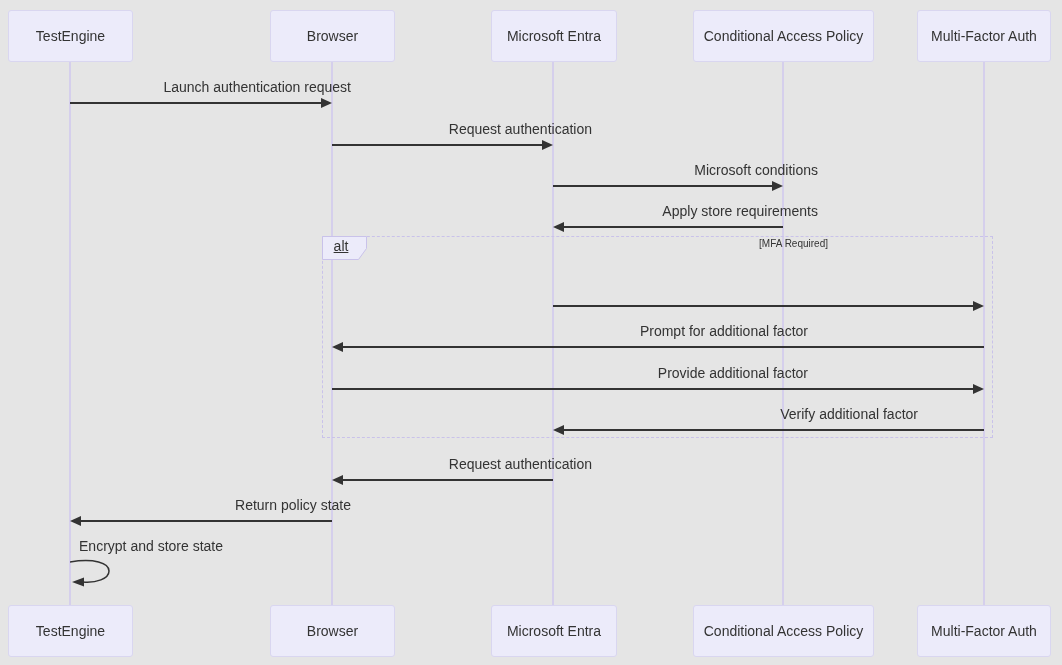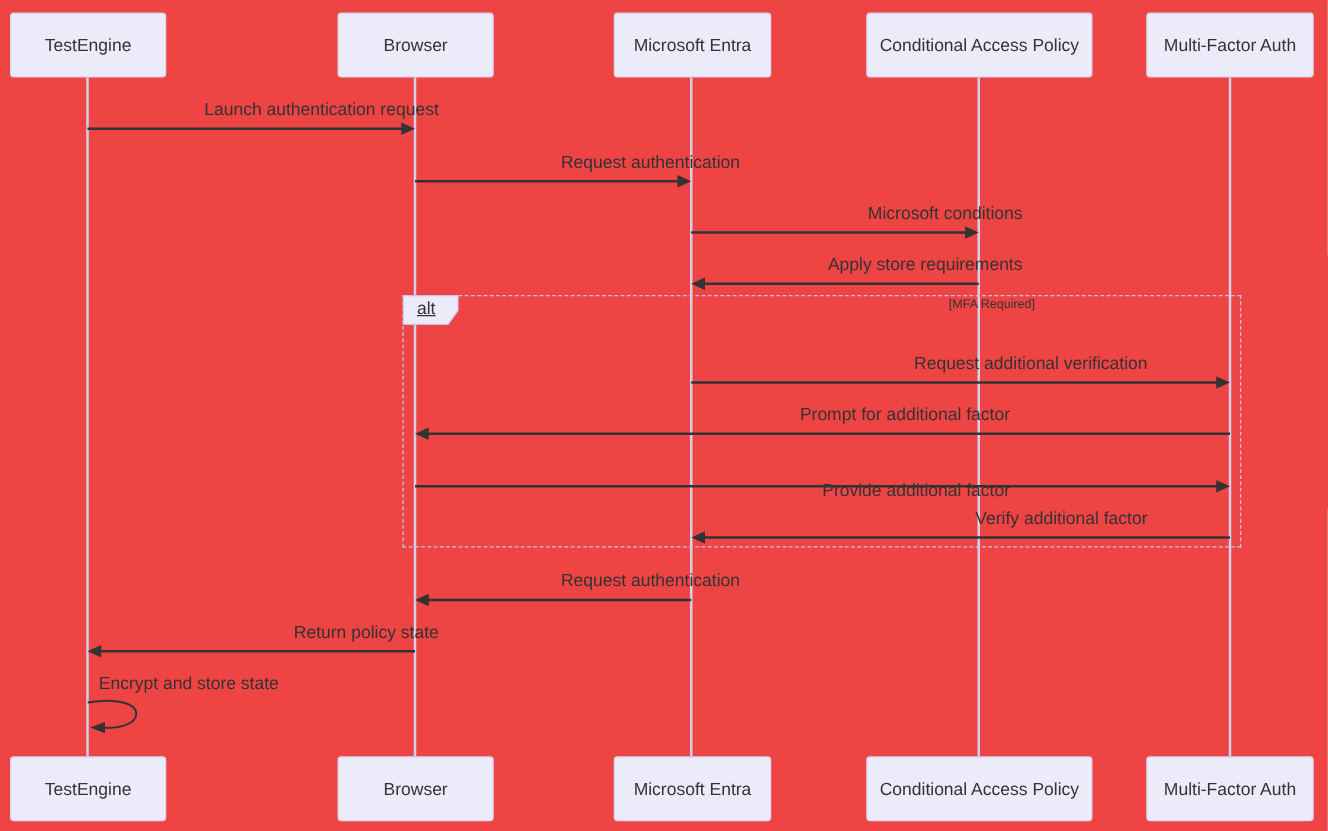--- a/index.html
+++ b/index.html
@@ -9,21 +9,21 @@
     --arrow: #333333;
     --text: #333333;
     --alt-border: #C9C2EA;
   }
   * { margin: 0; padding: 0; box-sizing: border-box; }
   body { background: #ffffff; font-family: "Liberation Sans", sans-serif; }
   #canvas {
     position: relative;
     width: 1062px;
     height: 665px;
-    background: #ef4444;
+    background: #e5e5e5;
     overflow: hidden;
   }
   .lifeline {
     position: absolute;
     top: 62px;
     height: 543px;
     width: 2px;
     background: var(--lifeline);
   }
   .actor {
@@ -156,29 +156,28 @@
   <div class="ah-r" style="left:542px;top:140px"></div>
 
   <div class="msg-label" style="left:518px;top:162px">Microsoft conditions</div>
   <div class="msg-line" style="left:553px;top:185px;width:226px"></div>
   <div class="ah-r" style="left:772px;top:181px"></div>
 
   <div class="msg-label" style="left:518px;top:203px">Apply store requirements</div>
   <div class="msg-line" style="left:557px;top:226px;width:226px"></div>
   <div class="ah-l" style="left:553px;top:222px"></div>
 
-  <div class="msg-label" style="left:618px;top:282px">Request additional verification</div>
   <div class="msg-line" style="left:553px;top:305px;width:427px"></div>
   <div class="ah-r" style="left:973px;top:301px"></div>
 
   <div class="msg-label" style="left:508px;top:323px">Prompt for additional factor</div>
   <div class="msg-line" style="left:336px;top:346px;width:648px"></div>
   <div class="ah-l" style="left:332px;top:342px"></div>
 
-  <div class="msg-label" style="left:508px;top:384px">Provide additional factor</div>
+  <div class="msg-label" style="left:508px;top:365px">Provide additional factor</div>
   <div class="msg-line" style="left:332px;top:388px;width:648px"></div>
   <div class="ah-r" style="left:973px;top:384px"></div>
 
   <div class="msg-label" style="left:618px;top:406px">Verify additional factor</div>
   <div class="msg-line" style="left:557px;top:429px;width:427px"></div>
   <div class="ah-l" style="left:553px;top:425px"></div>
 
   <div class="msg-label" style="left:292px;top:456px">Request authentication</div>
   <div class="msg-line" style="left:336px;top:479px;width:217px"></div>
   <div class="ah-l" style="left:332px;top:475px"></div>

